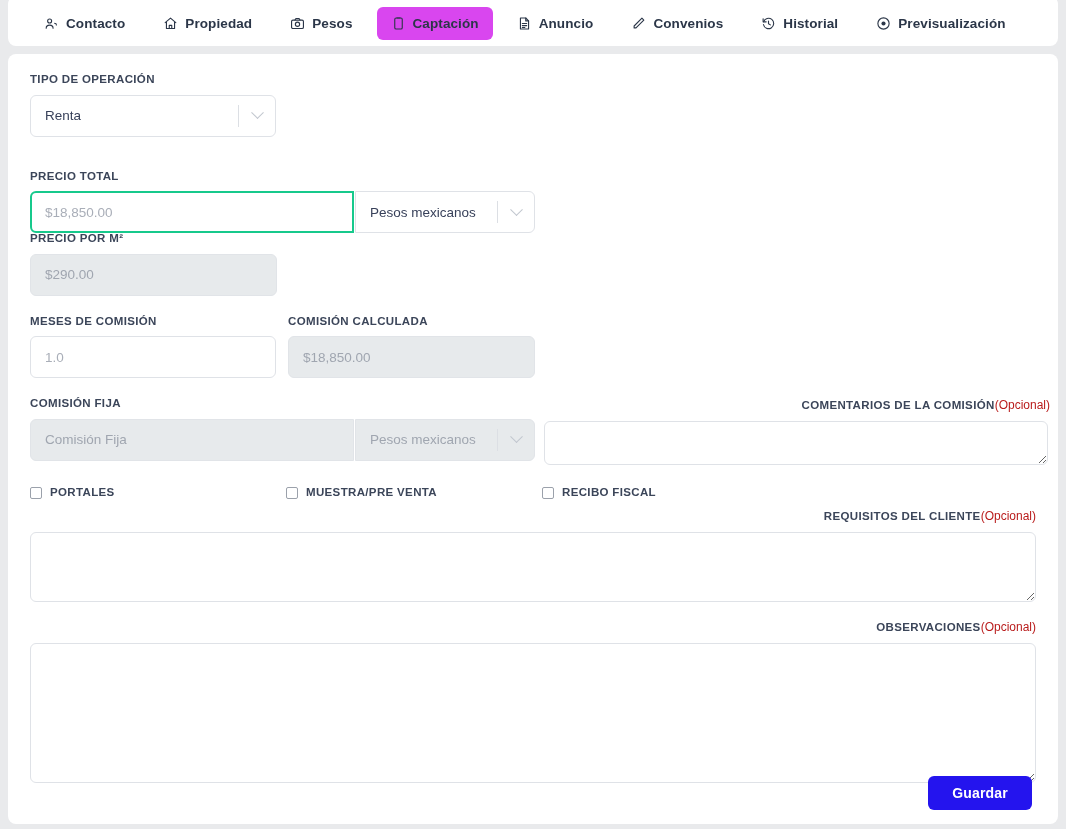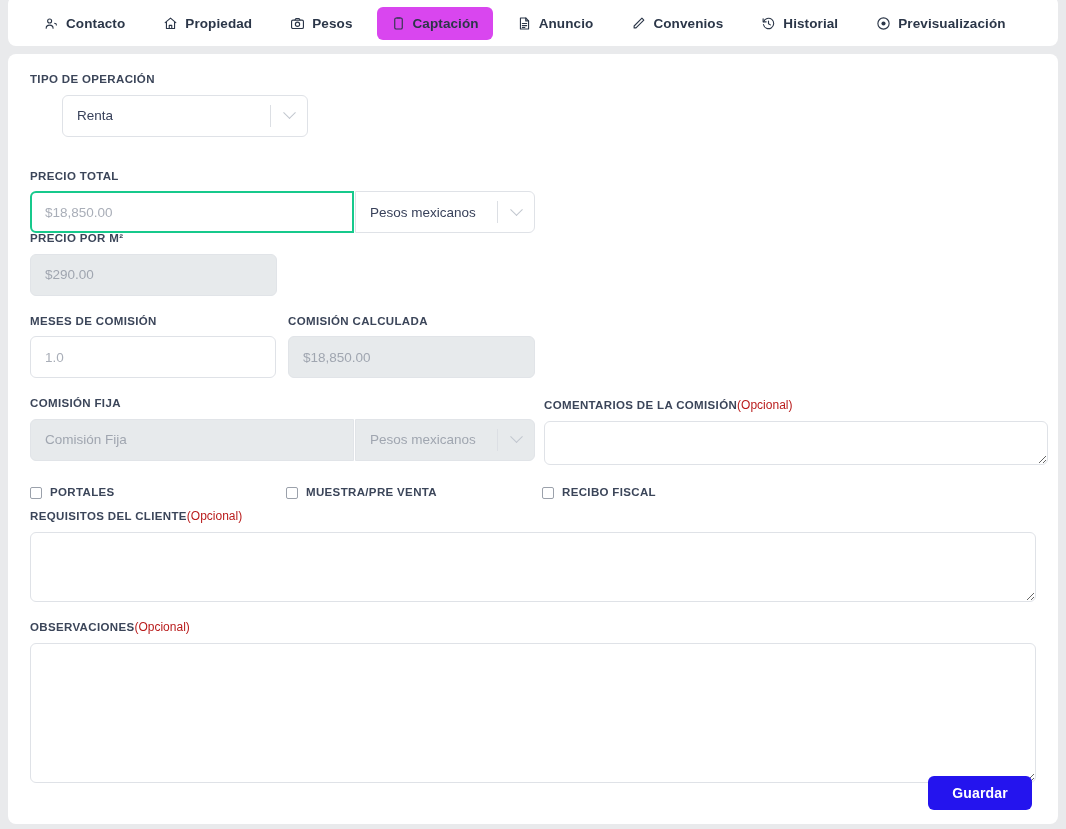--- a/index.html
+++ b/index.html
@@ -78,21 +78,21 @@
     font-size: 11.5px;
     font-weight: 700;
     letter-spacing: 0.35px;
     color: #3b4559;
     text-transform: uppercase;
     margin-bottom: 9px;
     line-height: 1;
   }
   .label-row {
     display: flex;
-    justify-content: flex-start;
+    justify-content: flex-end;
     align-items: baseline;
     margin-bottom: 9px;
   }
   .label-row .label { margin-bottom: 0; }
   .optional {
     font-size: 12px;
     font-weight: 400;
     color: #b91c1c;
     letter-spacing: 0;
     text-transform: none;
@@ -123,21 +123,20 @@
 
   
   .select {
     height: 42px;
     border: 1px solid #dfe2e7;
     border-radius: 6px;
     background: #fff;
     display: flex;
     align-items: center;
     cursor: pointer;
-    margin-left: 32px;
   }
   .select .sel-value {
     flex: 1;
     padding: 0 14px;
     font-size: 13.5px;
     color: #38415a;
     white-space: nowrap;
     overflow: hidden;
   }
   .select.disabled { background: #e7eaec; border-color: #e1e4e8; }

